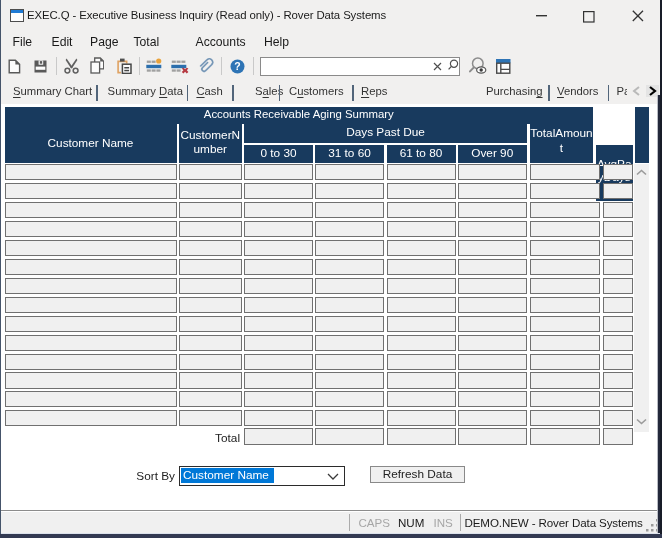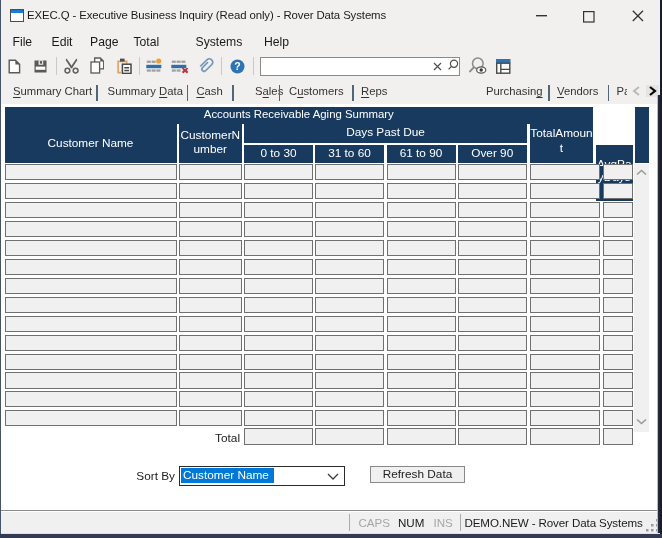--- a/index.html
+++ b/index.html
@@ -56,21 +56,21 @@
       <rect x="0.6" y="0.6" width="10.4" height="10.4" fill="none" stroke="#333" stroke-width="1.2"></rect>
     </svg>
 <svg class="abs" style="left:631.5px;top:10px" width="12" height="12">
       <path d="M0.8 0.8 L11 11 M11 0.8 L0.8 11" stroke="#333" stroke-width="1.3" fill="none"></path>
     </svg>
 
 <div class="abs menu" style="left:12.5px;">File</div>
 <div class="abs menu" style="left:51.5px;">Edit</div>
 <div class="abs menu" style="left:90px;">Page</div>
 <div class="abs menu" style="left:133.5px;">Total</div>
-<div class="abs menu" style="left:195.5px;">Systems</div>
+<div class="abs menu" style="left:195.5px;">Accounts</div>
 <div class="abs menu" style="left:253px;margin-left:11px;">Help</div>
 
 <div class="abs" id="searchbox"></div>
 
 <svg class="abs" style="left:8px;top:58.5px" width="13" height="15" viewBox="0 0 13 15">
  <path d="M1.2 1.2 h6.2 l4.2 4.2 v8.4 h-10.4 z" fill="#fcfcfc" stroke="#5a5a5a" stroke-width="1.4"></path>
  <path d="M7.4 1.2 l4.2 4.2 h-4.2 z" fill="#5a5a5a"></path>
 </svg>
 
 <svg class="abs" style="left:33.5px;top:60px" width="13" height="12.5" viewBox="0 0 13 12.5">
@@ -185,21 +185,21 @@
     </svg>
 
 <div class="abs hd" style="left:4.5px;top:107px;width:588.5px;height:17px;line-height:15px;font-size:11.4px;">Accounts Receivable Aging Summary</div>
 <div class="abs hd" style="left:595.5px;top:107px;width:37.5px;height:56px;line-height:13px;padding-top:13px;margin-top:38px;">AvgPa<br>yDays</div>
 <div class="abs hd" style="left:635px;top:107px;width:14px;height:56px;"></div>
 <div class="abs hd" style="left:4.5px;top:124px;width:172px;height:39px;line-height:39px;">Customer Name</div>
 <div class="abs hd" style="left:178.5px;top:124px;width:63.5px;height:39px;line-height:14px;padding-top:3.5px;">CustomerN<br>umber</div>
 <div class="abs hd" style="left:244px;top:124px;width:283px;height:18.5px;line-height:17px;">Days Past Due</div>
 <div class="abs hd" style="left:244px;top:144.5px;width:69px;height:18.5px;line-height:17px;">0 to 30</div>
 <div class="abs hd" style="left:315px;top:144.5px;width:69px;height:18.5px;line-height:17px;">31 to 60</div>
-<div class="abs hd" style="left:386.5px;top:144.5px;width:69px;height:18.5px;line-height:17px;">61 to 90</div>
+<div class="abs hd" style="left:386.5px;top:144.5px;width:69px;height:18.5px;line-height:17px;">61 to 80</div>
 <div class="abs hd" style="left:457.5px;top:144.5px;width:69.5px;height:18.5px;line-height:17px;">Over 90</div>
 <div class="abs hd" style="left:530px;top:124px;width:63px;height:39px;line-height:15px;padding-top:1.5px;">TotalAmoun<br>t</div>
 
 <div class="cell" style="left:4.5px;top:164.3px;width:172px;"></div>
     <div class="cell" style="left:178.5px;top:164.3px;width:63px;"></div>
     <div class="cell" style="left:243.5px;top:164.3px;width:69px;"></div>
     <div class="cell" style="left:314.5px;top:164.3px;width:69.5px;"></div>
     <div class="cell" style="left:386.5px;top:164.3px;width:69px;"></div>
     <div class="cell" style="left:458px;top:164.3px;width:69px;"></div>
     <div class="cell" style="left:530px;top:164.3px;width:70px;"></div>

